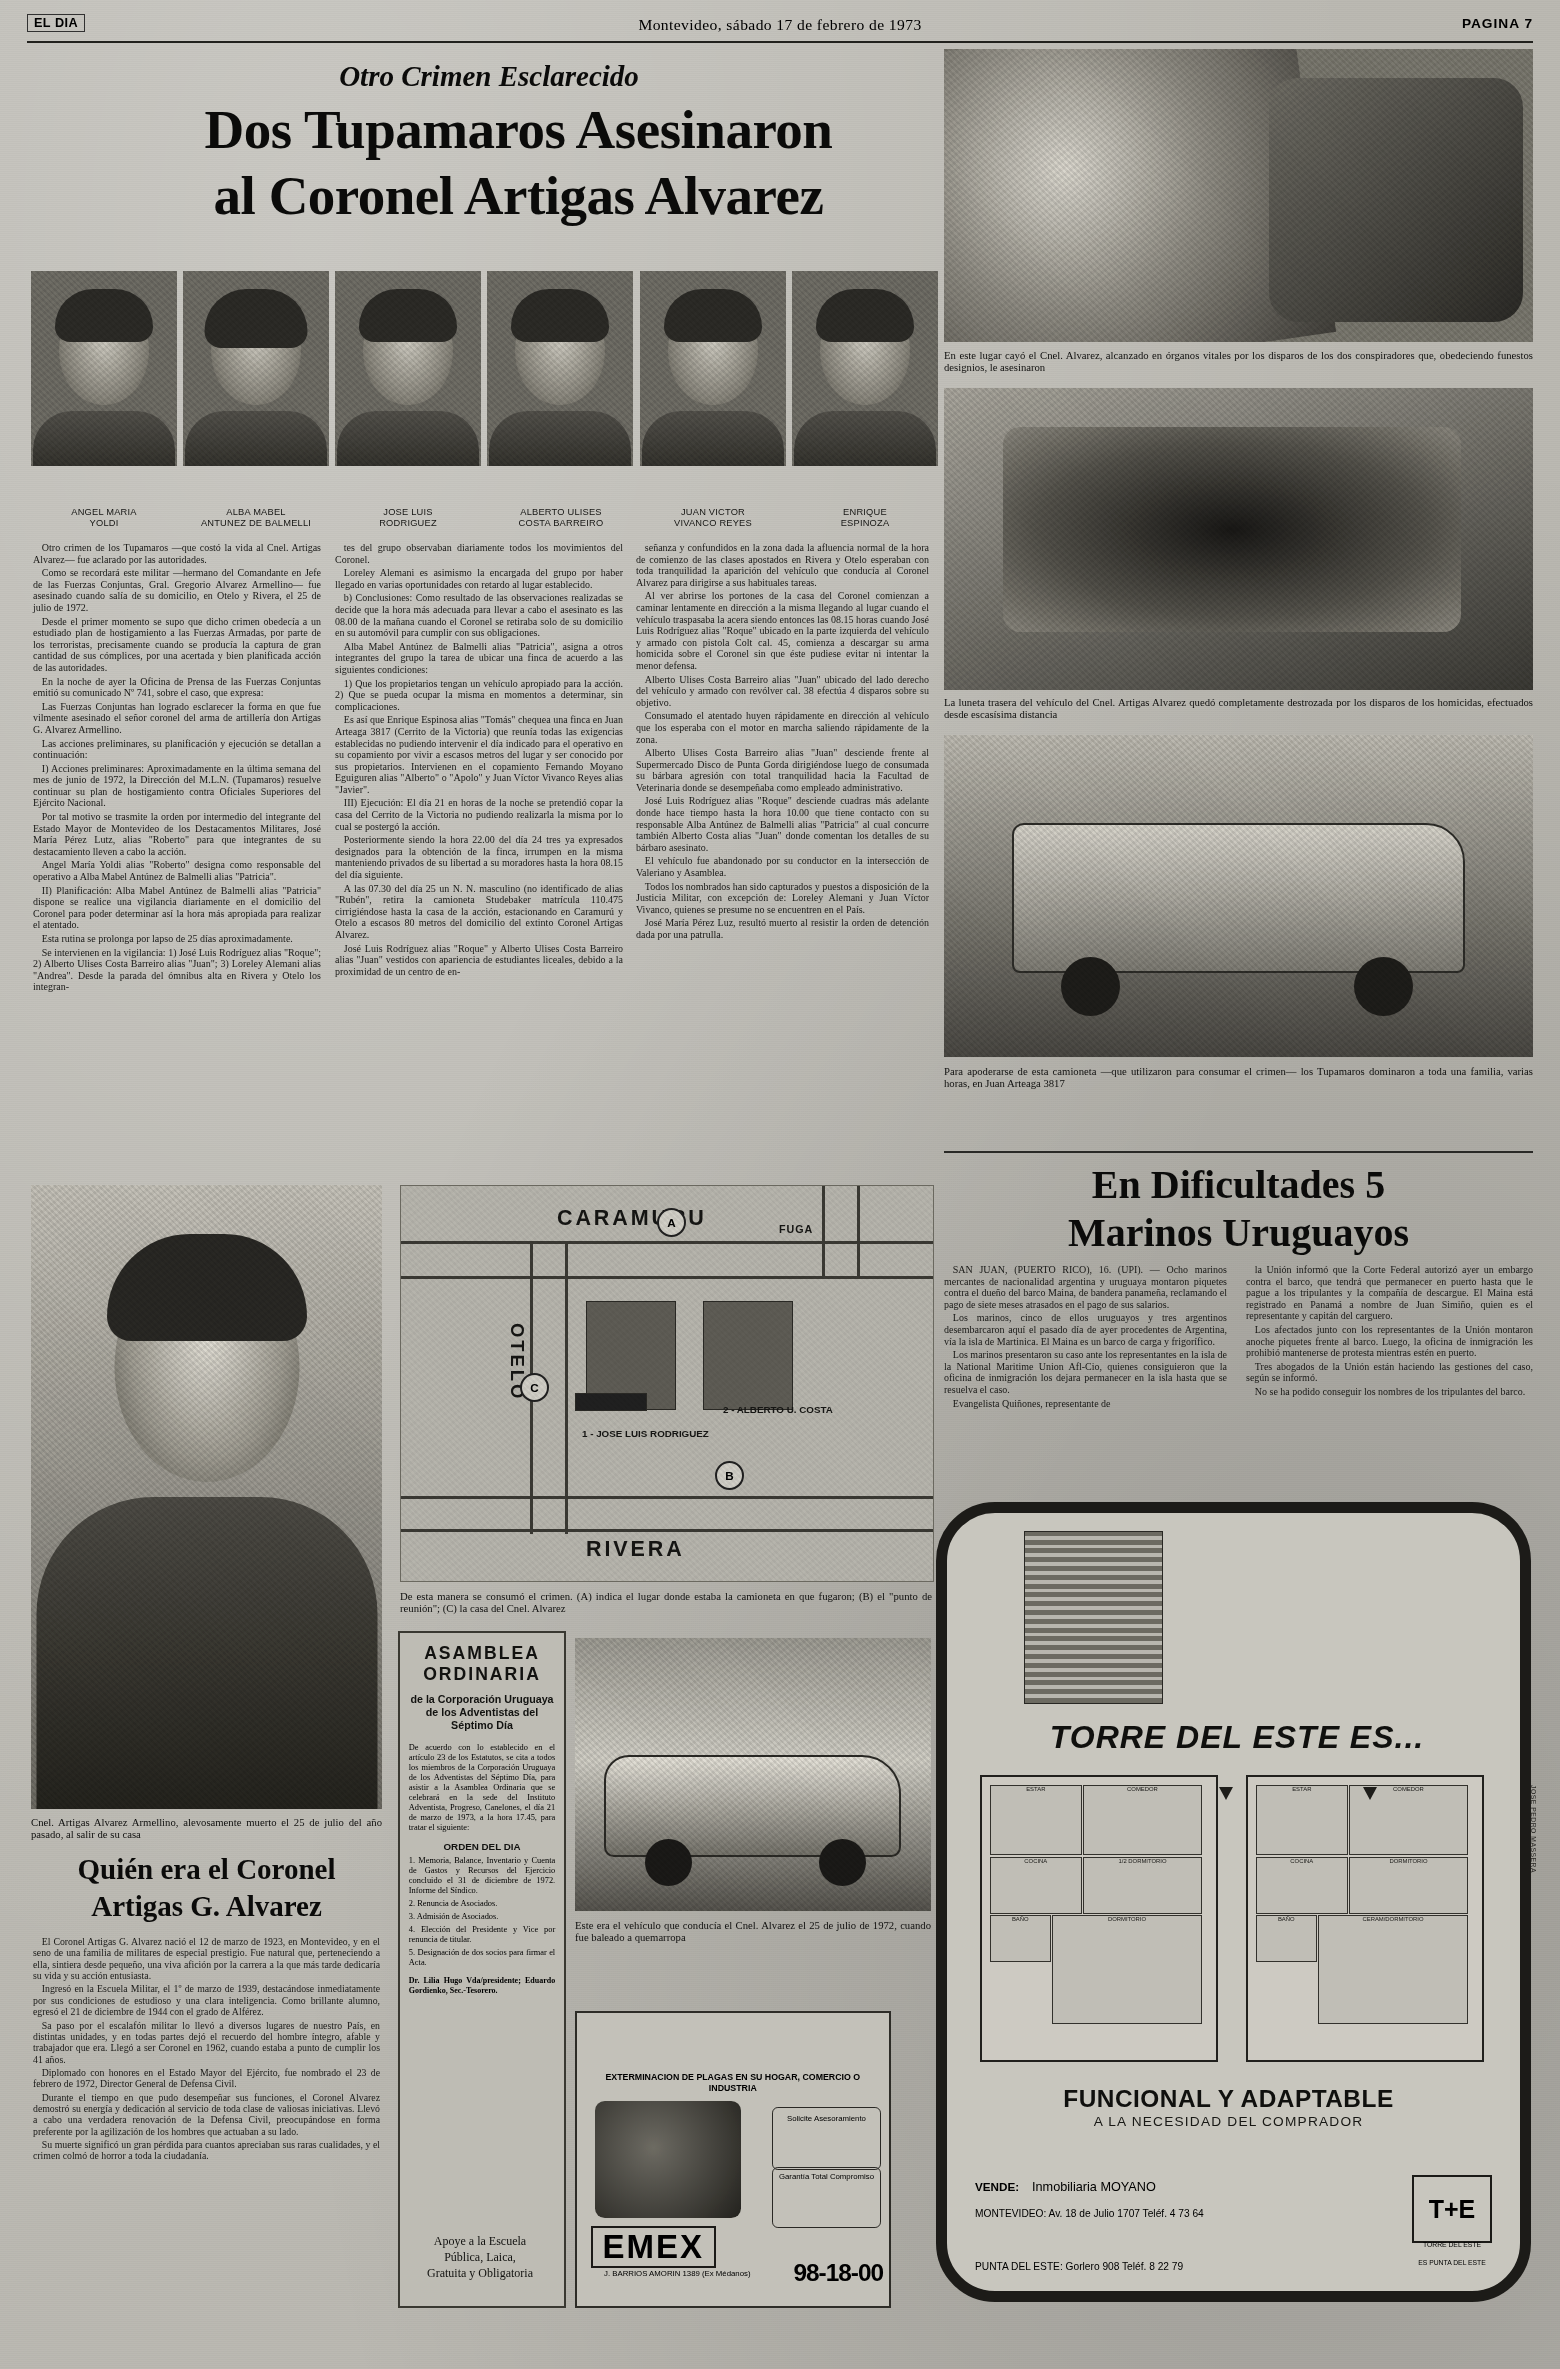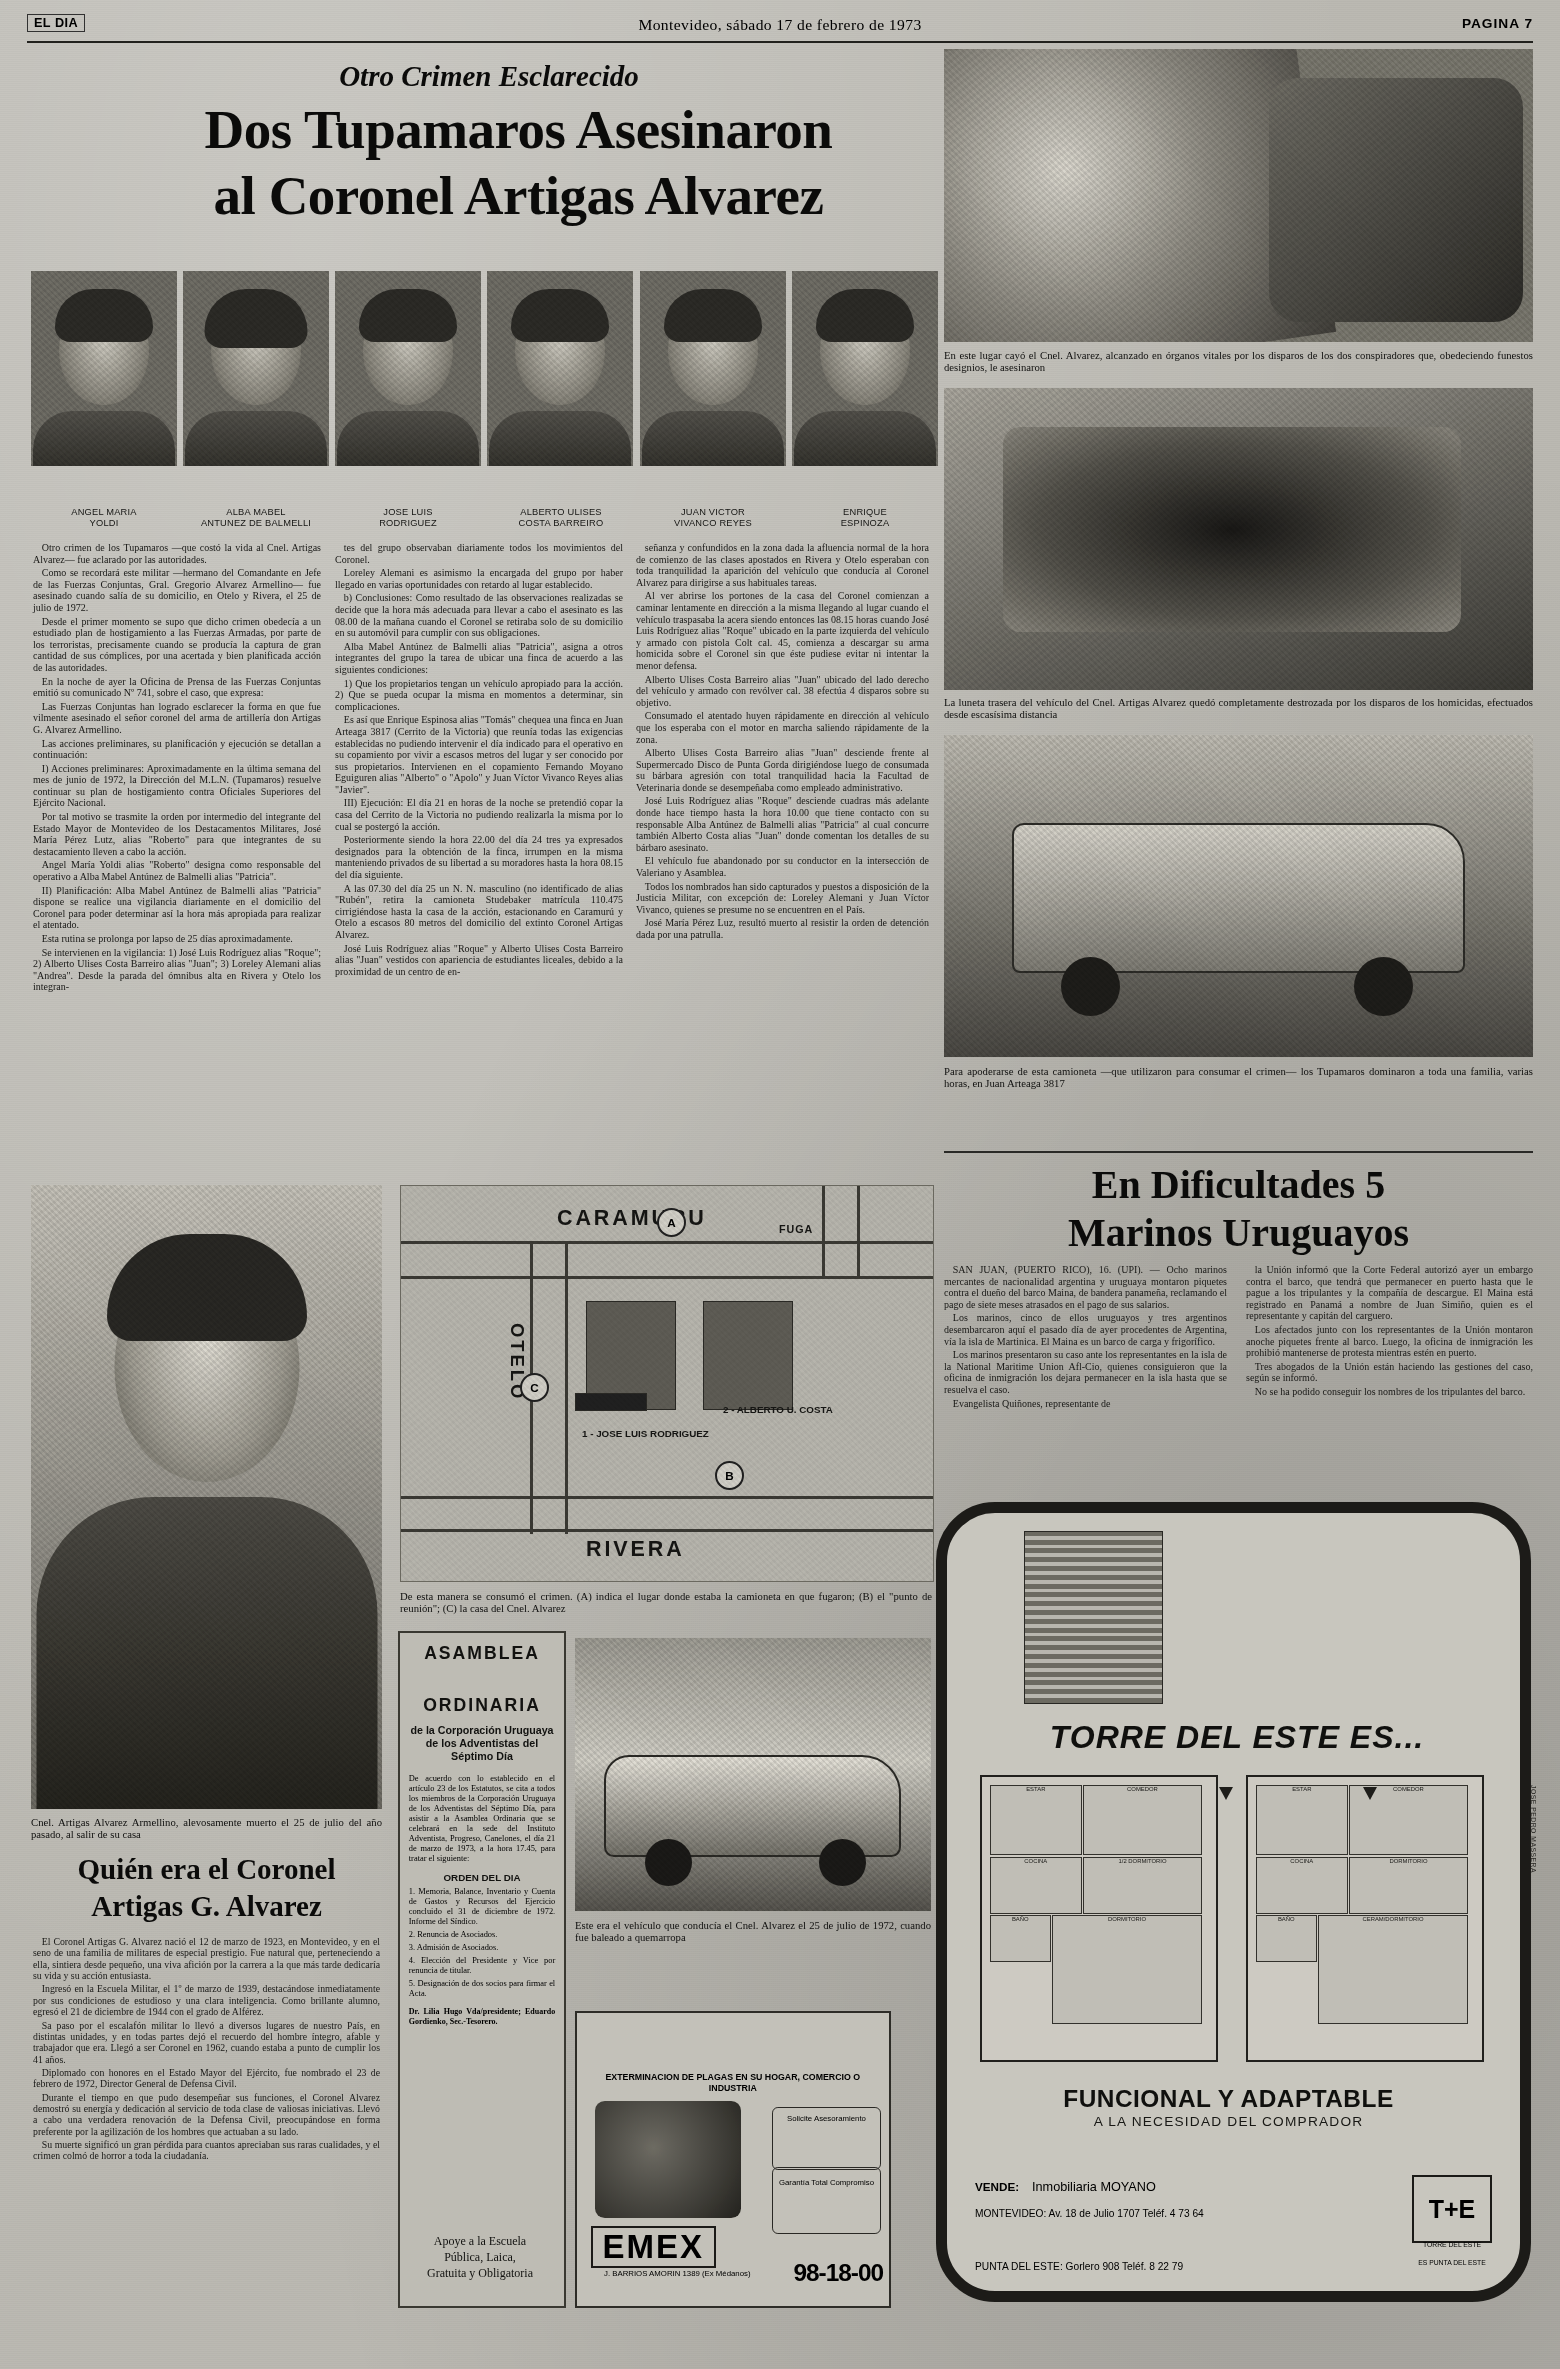--- a/index.html
+++ b/index.html
@@ -280,21 +280,21 @@
       <p>El Coronel Artigas G. Alvarez nació el 12 de marzo de 1923, en Montevideo, y en el seno de una familia de militares de especial prestigio. Fue natural que, perteneciendo a ella, sintiera desde pequeño, una viva afición por la carrera a la que más tarde dedicaría su vida y su acción entusiasta.</p>
       <p>Ingresó en la Escuela Militar, el 1º de marzo de 1939, destacándose inmediatamente por sus condiciones de estudioso y una clara inteligencia. Como brillante alumno, egresó el 21 de diciembre de 1944 con el grado de Alférez.</p>
       <p>Sa paso por el escalafón militar lo llevó a diversos lugares de nuestro País, en distintas unidades, y en todas partes dejó el recuerdo del hombre íntegro, afable y trabajador que era. Llegó a ser Coronel en 1962, cuando estaba a punto de cumplir los 41 años.</p>
       <p>Diplomado con honores en el Estado Mayor del Ejército, fue nombrado el 23 de febrero de 1972, Director General de Defensa Civil.</p>
       <p>Durante el tiempo en que pudo desempeñar sus funciones, el Coronel Alvarez demostró su energía y dedicación al servicio de toda clase de valiosas iniciativas. Llevó a cabo una verdadera renovación de la Defensa Civil, preocupándose en forma preferente por la agilización de los hombres que actuaban a su lado.</p>
       <p>Su muerte significó un gran pérdida para cuantos apreciaban sus raras cualidades, y el crimen colmó de horror a toda la ciudadanía.</p>
     </div>
 
   <div id="advad">
     <div class="adline" style="margin-top:9.8px;font-size:17.6px;font-weight:bold;letter-spacing:2px;">ASAMBLEA</div>
-    <div class="adline" style="font-size:17.6px;font-weight:bold;letter-spacing:2px;margin-top:31px;">ORDINARIA</div>
+    <div class="adline" style="font-size:17.6px;font-weight:bold;letter-spacing:2px;">ORDINARIA</div>
     <div class="adline" style="margin-top:7.8px;font-size:10.7px;line-height:1.25;font-weight:bold;padding:0 7.8px;">de la Corporación Uruguaya de los Adventistas del Séptimo Día</div>
     <div style="margin:9.8px 8.8px 0 8.8px;font-size:8.4px;line-height:1.2;text-align:justify;">De acuerdo con lo establecido en el artículo 23 de los Estatutos, se cita a todos los miembros de la Corporación Uruguaya de los Adventistas del Séptimo Día, para asistir a la Asamblea Ordinaria que se celebrará en la sede del Instituto Adventista, Progreso, Canelones, el día 21 de marzo de 1973, a la hora 17.45, para tratar el siguiente:</div>
     <div class="adline" style="margin-top:7.8px;font-size:9.8px;font-weight:bold;">ORDEN DEL DIA</div>
     <div style="margin:3.9px 8.8px 0 8.8px;font-size:8.4px;line-height:1.2;text-align:justify;">1. Memoria, Balance, Inventario y Cuenta de Gastos y Recursos del Ejercicio concluido el 31 de diciembre de 1972. Informe del Síndico.</div>
     <div style="margin:2.9px 8.8px 0 8.8px;font-size:8.4px;line-height:1.2;text-align:justify;">2. Renuncia de Asociados.</div>
     <div style="margin:2.9px 8.8px 0 8.8px;font-size:8.4px;line-height:1.2;text-align:justify;">3. Admisión de Asociados.</div>
     <div style="margin:2.9px 8.8px 0 8.8px;font-size:8.4px;line-height:1.2;text-align:justify;">4. Elección del Presidente y Vice por renuncia de titular.</div>
     <div style="margin:2.9px 8.8px 0 8.8px;font-size:8.4px;line-height:1.2;text-align:justify;">5. Designación de dos socios para firmar el Acta.</div>
     <div style="margin:7.8px 8.8px 0 8.8px;font-size:8px;line-height:1.2;text-align:justify;font-weight:bold;">Dr. Lilia Hugo Vda/presidente; Eduardo Gordienko, Sec.-Tesorero.</div>
   </div>
@@ -311,21 +311,21 @@
     <div style="position:absolute;left:70px;top:201px;width:47px;height:47px;border-radius:50%;background:#1d1c1a;"></div>
     <div style="position:absolute;left:244px;top:201px;width:47px;height:47px;border-radius:50%;background:#1d1c1a;"></div>
     <div class="grain"></div>
   </div>
   <div class="cap" style="left:575px;top:1919px;width:356px;font-size:10.7px;">Este era el vehículo que conducía el Cnel. Alvarez el 25 de julio de 1972, cuando fue baleado a quemarropa</div>
 
   <div id="matamos">
     <div style="position:absolute;left:7.8px;top:59px;width:296px;text-align:center;font-family:'Liberation Sans',sans-serif;font-size:8.8px;font-weight:bold;line-height:1.25;">EXTERMINACION DE PLAGAS EN SU HOGAR, COMERCIO O INDUSTRIA</div>
     <div style="position:absolute;left:17.6px;top:88px;width:146px;height:117px;background:radial-gradient(circle at 40% 40%,#6d6b63,#252420);border-radius:9.8px;"></div>
     <div style="position:absolute;left:195px;top:94px;width:107px;height:55px;border:1px solid #2b2a26;border-radius:5.9px;text-align:center;font-family:'Liberation Sans',sans-serif;font-size:7.8px;padding-top:5.9px;line-height:1.3;">Solicite Asesoramiento</div>
-    <div style="position:absolute;left:195px;top:154px;width:107px;height:55px;border:1px solid #2b2a26;border-radius:5.9px;text-align:center;font-family:'Liberation Sans',sans-serif;font-size:7.8px;padding-top:10px;line-height:1.3;">Garantía Total Compromiso</div>
+    <div style="position:absolute;left:195px;top:154px;width:107px;height:55px;border:1px solid #2b2a26;border-radius:5.9px;text-align:center;font-family:'Liberation Sans',sans-serif;font-size:7.8px;padding-top:4px;line-height:1.3;">Garantía Total Compromiso</div>
     <div style="position:absolute;left:13.7px;top:213px;font-family:'Liberation Sans',sans-serif;font-weight:bold;font-size:33px;letter-spacing:2px;border:2.9px solid #1d1c19;padding:0 9.8px;">EMEX</div>
     <div style="position:absolute;left:7.8px;top:256px;width:185px;font-family:'Liberation Sans',sans-serif;font-size:7.8px;line-height:1.2;text-align:center;">J. BARRIOS AMORIN 1389 (Ex Médanos)</div>
     <div style="position:absolute;right:5.9px;top:246px;font-family:'Liberation Sans',sans-serif;font-weight:bold;font-size:24.4px;letter-spacing:-1px;">98-18-00</div>
   </div>
 
   <div id="torre">
     <div class="frame"></div>
 
     <div style="position:absolute;left:88px;top:29px;width:137px;height:171px;background:
          repeating-linear-gradient(0deg,#6c6a62 0 4.9px,#b7b5ad 4.9px 8.8px);border:1px solid #2a2925;"></div>

